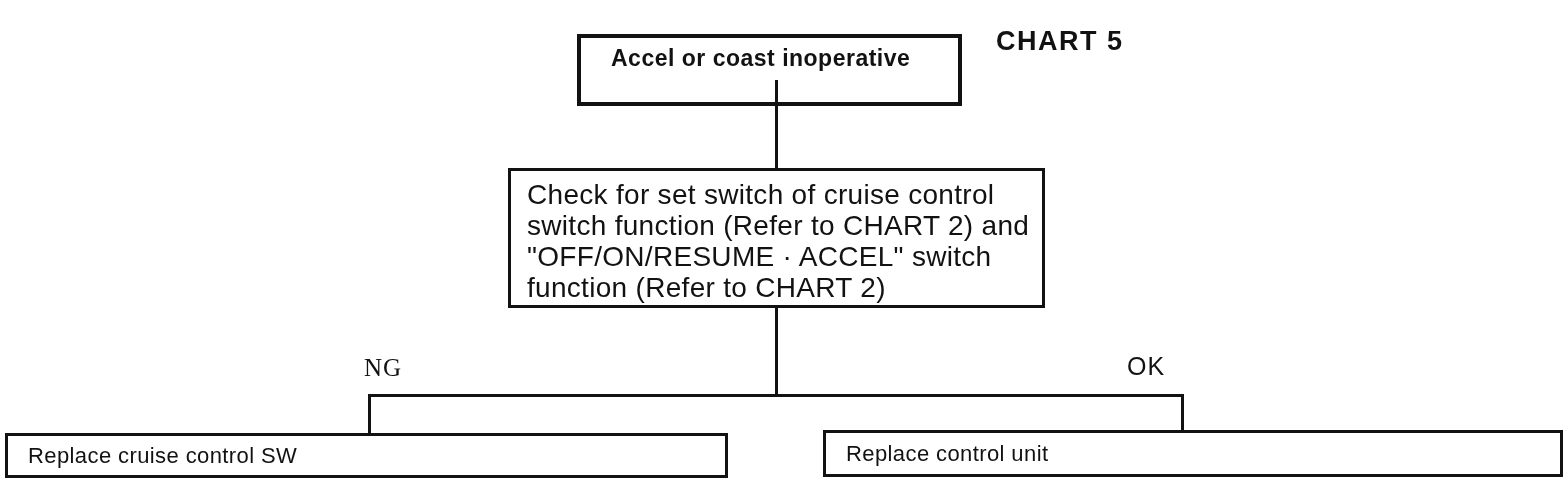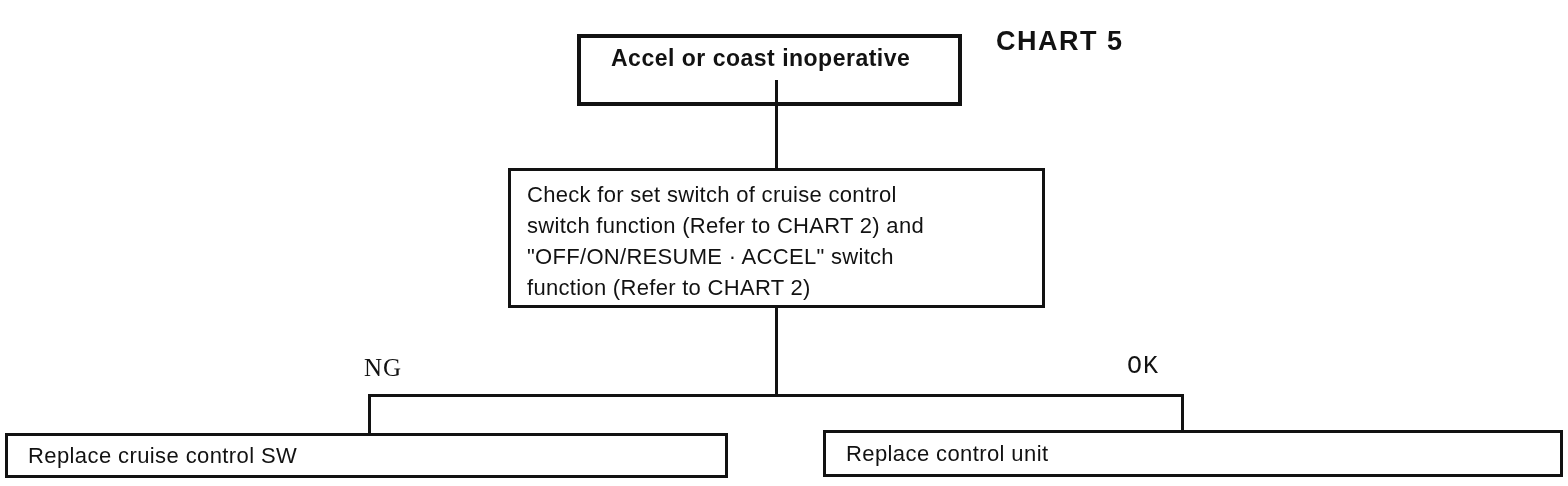--- a/index.html
+++ b/index.html
@@ -42,41 +42,41 @@
     font-weight: bold;
     font-size: 27px;
     letter-spacing: 1.5px;
     white-space: nowrap;
     margin-top: 12px;
   }
   #check-box {
     left: 508px; top: 168px;
     width: 537px; height: 140px;
     padding: 8px 0 0 16px;
-    font-size: 22px;
+    font-size: 28px;
     line-height: 31px;
     letter-spacing: 0.3px;
   }
   .connector {
     position: absolute;
     background: #121212;
   }
   #conn-start-check { left: 775px; top: 80px;  width: 3px; height: 90px; }
   #conn-check-down  { left: 775px; top: 306px; width: 3px; height: 91px; }
   #branch-bar       { left: 368px; top: 394px; width: 816px; height: 3px; }
   #drop-left        { left: 368px; top: 394px; width: 3px; height: 41px; }
   #drop-right       { left: 1181px; top: 394px; width: 3px; height: 38px; }
   .branch-label {
     position: absolute;
     font-size: 25px;
     letter-spacing: 1px;
     white-space: nowrap;
   }
   #label-ng { left: 364px;  top: 354px; font-family: Liberation Serif, serif; }
-  #label-ok { left: 1127px; top: 352px; font-family: Liberation Mono, monospace; }
+  #label-ok { left: 1127px; top: 352px; }
   .result-box {
     display: flex;
     align-items: center;
     font-size: 22px;
     letter-spacing: 0.4px;
     padding-left: 20px;
   }
   #result-left  { left: 5px;   top: 433px; width: 723px; height: 45px; }
   #result-right { left: 823px; top: 430px; width: 740px; height: 47px; }
 </style>

